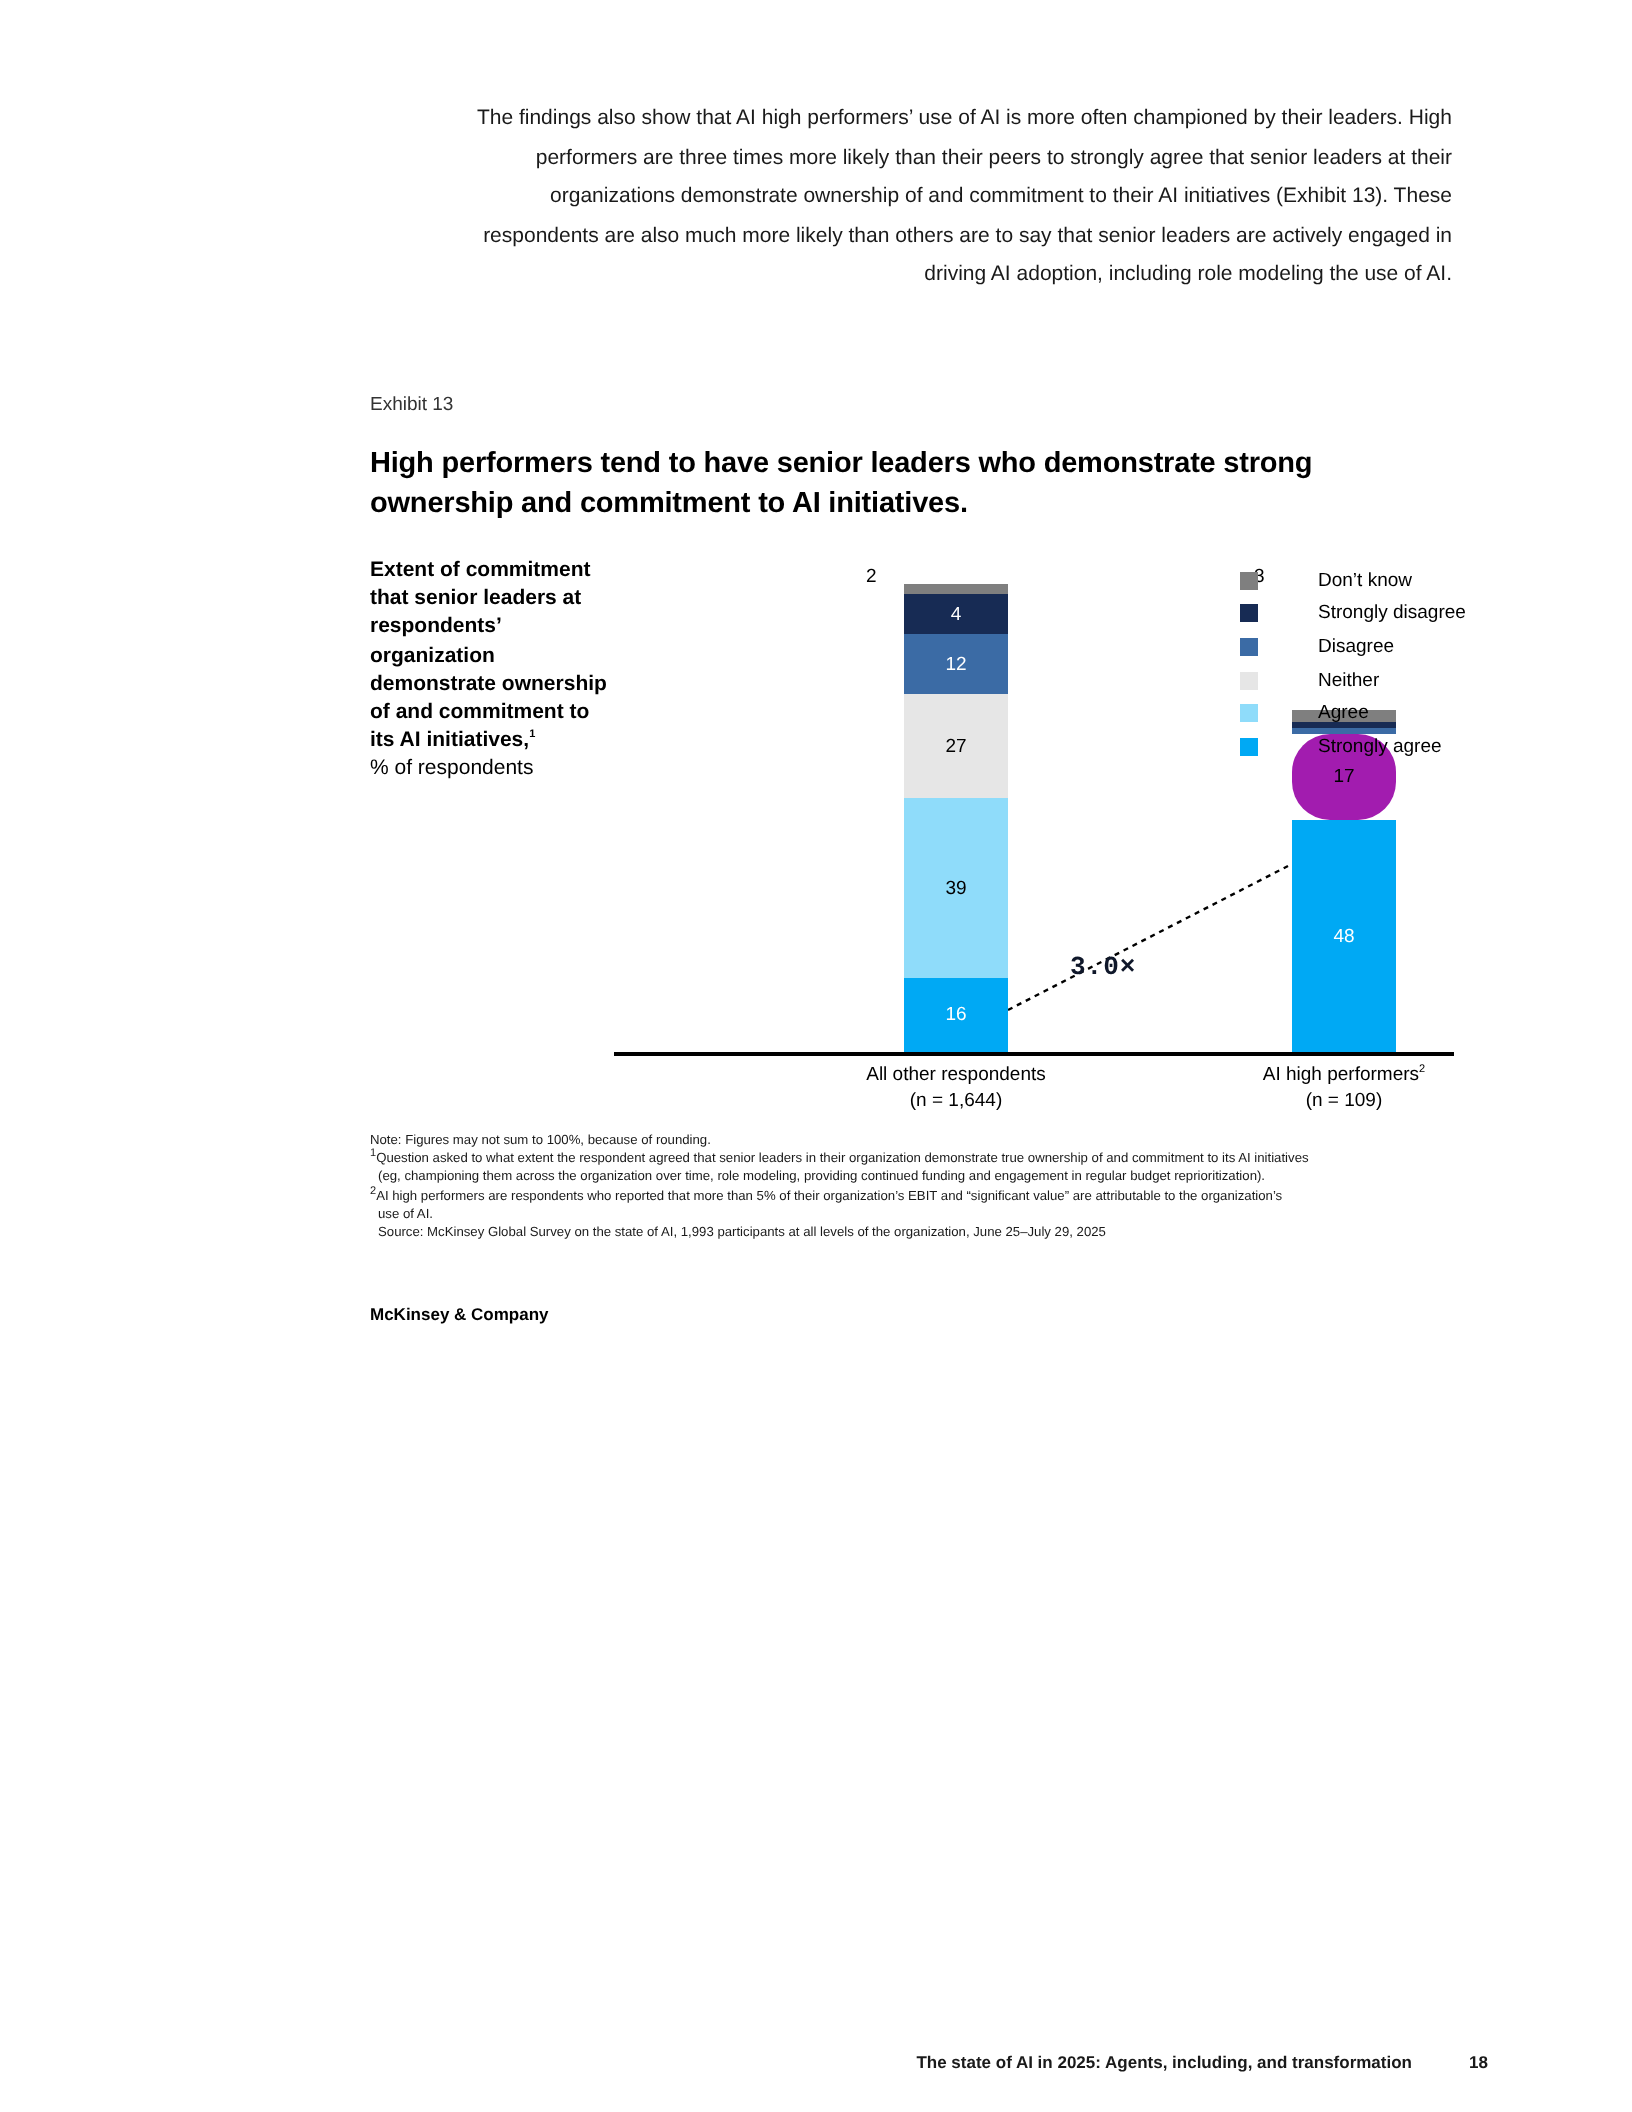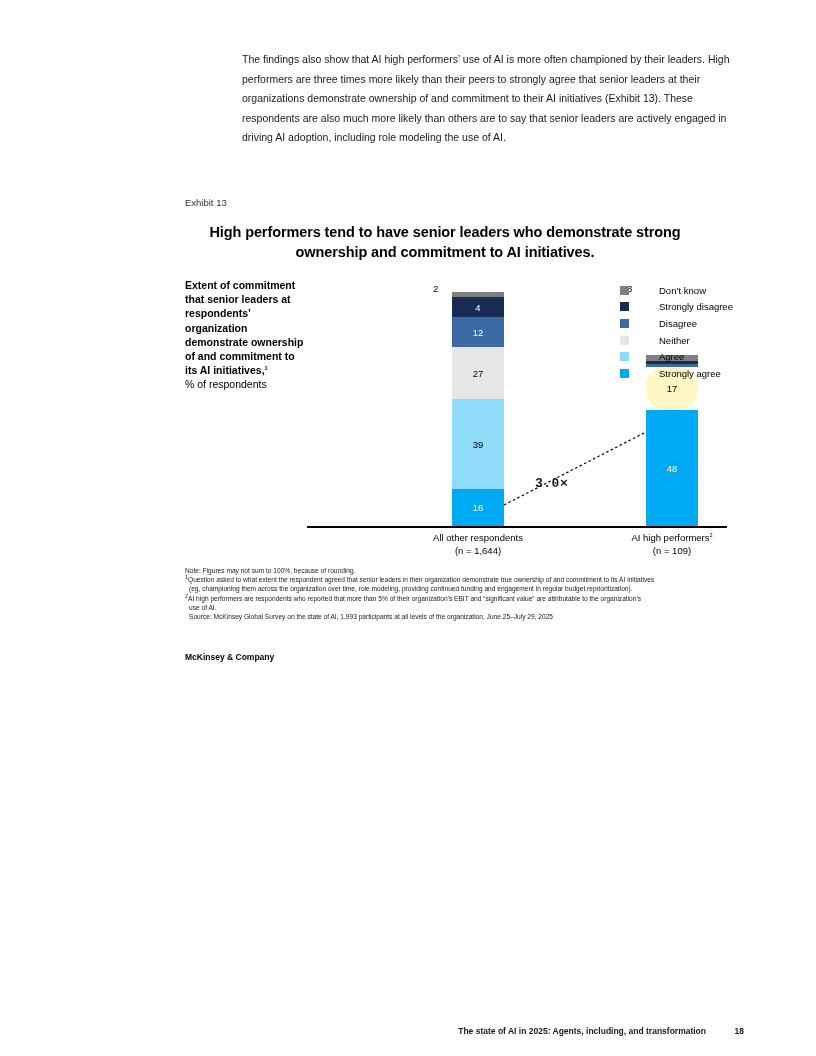--- a/index.html
+++ b/index.html
@@ -12,47 +12,47 @@
     background: #ffffff;
     font-family: "Liberation Sans", sans-serif;
     color: #000000;
     position: relative;
     overflow: hidden;
   }
 
   
   .intro {
     position: absolute;
-    left: 242px;
+    left: 226px;
     top: 50px;
     width: 500px;
     font-size: 10.5px;
     line-height: 19.5px;
     color: #1a1a1a;
+    text-align: right;
   }
 
   
   .exhibit-label {
     position: absolute;
     left: 185px;
     top: 197px;
     font-size: 9.5px;
     color: #333333;
   }
   .exhibit-title {
     position: absolute;
     left: 185px;
     top: 222px;
     width: 520px;
     font-size: 14.5px;
     font-weight: bold;
     line-height: 20px;
     color: #000000;
     letter-spacing: -0.1px;
-    text-align: center;
   }
 
   
   .chart-wrap {
     position: absolute;
     left: 185px;
     top: 278px;
     width: 560px;
     height: 280px;
   }
@@ -254,21 +254,21 @@
       <div class="seg dark-label" style="height:30px;background:#3b6ba5;">12</div>
       <div class="seg" style="height:52px;background:#e6e6e6;">27</div>
       <div class="seg" style="height:90px;background:#8fdcfa;">39</div>
       <div class="seg dark-label" style="height:37px;background:#00a9f4;">16</div>
     </div>
 
     <div class="bar-col col2">
       <div class="seg" style="height:6px;background:#7f7f7f;"></div>
       <div class="seg" style="height:3px;background:#172b54;"></div>
       <div class="seg" style="height:3px;background:#3b6ba5;"></div>
-      <div class="seg" style="height:43px;background:#fef9c3;border-radius:19px;">17</div>
+      <div class="seg" style="height:43px;background:#a21caf;border-radius:19px;">17</div>
       <div class="seg dark-label" style="height:116px;background:#00a9f4;">48</div>
     </div>
 
     <div class="baseline"></div>
   </div>
 
   <div class="cat-labels">
     <div class="cat c1">
       <span>All other respondents</span><br>
       <span>(n = 1,644)</span>

